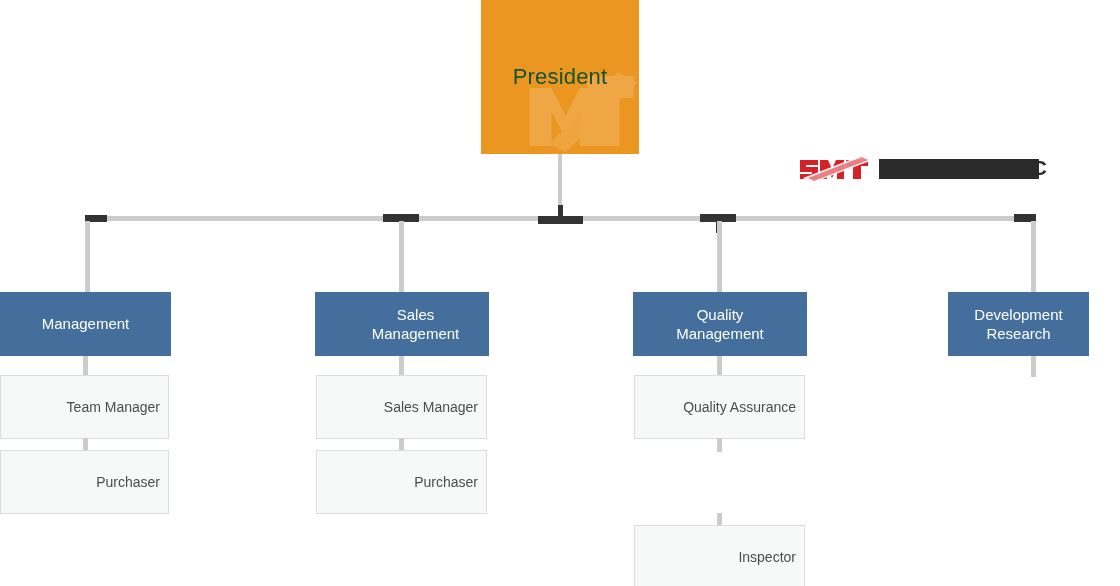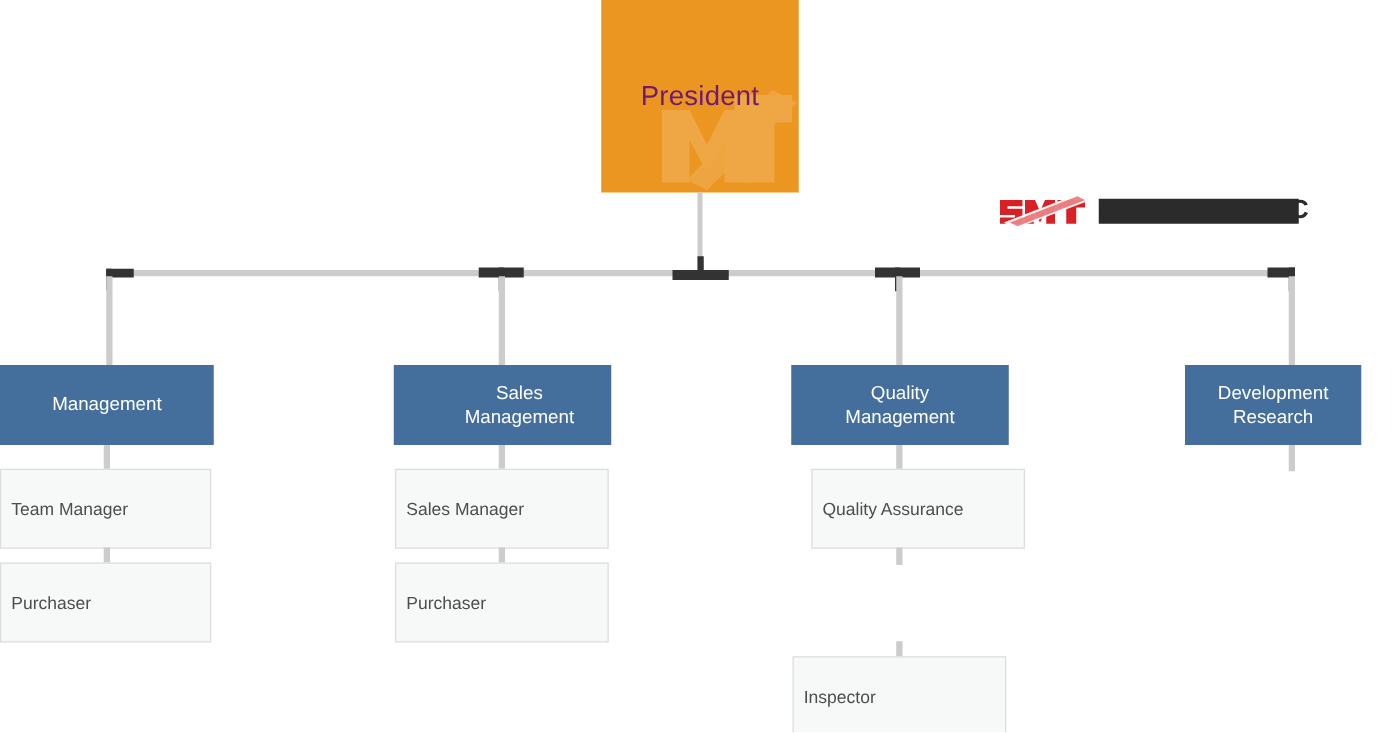--- a/index.html
+++ b/index.html
@@ -20,21 +20,21 @@
   }
 
   
   .president-box {
     position: absolute;
     left: 481px;
     top: 0px;
     width: 158px;
     height: 154px;
     background: #eb9620;
-    color: #701a75;
+    color: #14532d;
     display: flex;
     align-items: center;
     justify-content: center;
     box-sizing: border-box;
   }
   .president-label {
     font-size: 22px;
     font-weight: 400;
     letter-spacing: 0.2px;
     line-height: 1.2;
@@ -85,21 +85,21 @@
 
   
   .sub-box {
     position: absolute;
     height: 64px;
     background: #f7f8f8;
     border: 1px solid #dcdddd;
     color: #4d4d4d;
     display: flex;
     align-items: center;
-    justify-content: flex-start;
+    justify-content: flex-end;
     text-align: center;
     box-sizing: border-box;
     font-size: 14px;
     line-height: 1.3;
     padding: 12px 8px;
   }
 
   
   .logo-wrap {
     position: absolute;
@@ -211,21 +211,21 @@
     <span>Purchaser</span>
   </div>
 
   <div class="dept-box" style="left:633px; width:174px;">
     <span>
       <span>Quality</span><br>
       <span>Management</span>
     </span>
   </div>
   <div class="conn conn-v" style="left:717px; top:356px; width:5px; height:21px;"></div>
-  <div class="sub-box" style="left:634px; top:375px; width:171px;margin-left:15px;">
+  <div class="sub-box" style="left:634px; top:375px; width:171px;">
     <span>Quality Assurance</span>
   </div>
   <div class="conn conn-v" style="left:717px; top:438px; width:5px; height:14px;"></div>
   <div class="conn conn-v" style="left:717px; top:513px; width:5px; height:14px;"></div>
   <div class="sub-box" style="left:634px; top:525px; width:171px;">
     <span>Inspector</span>
   </div>
 
   <div class="dept-box" style="left:948px; width:141px;">
     <span>

